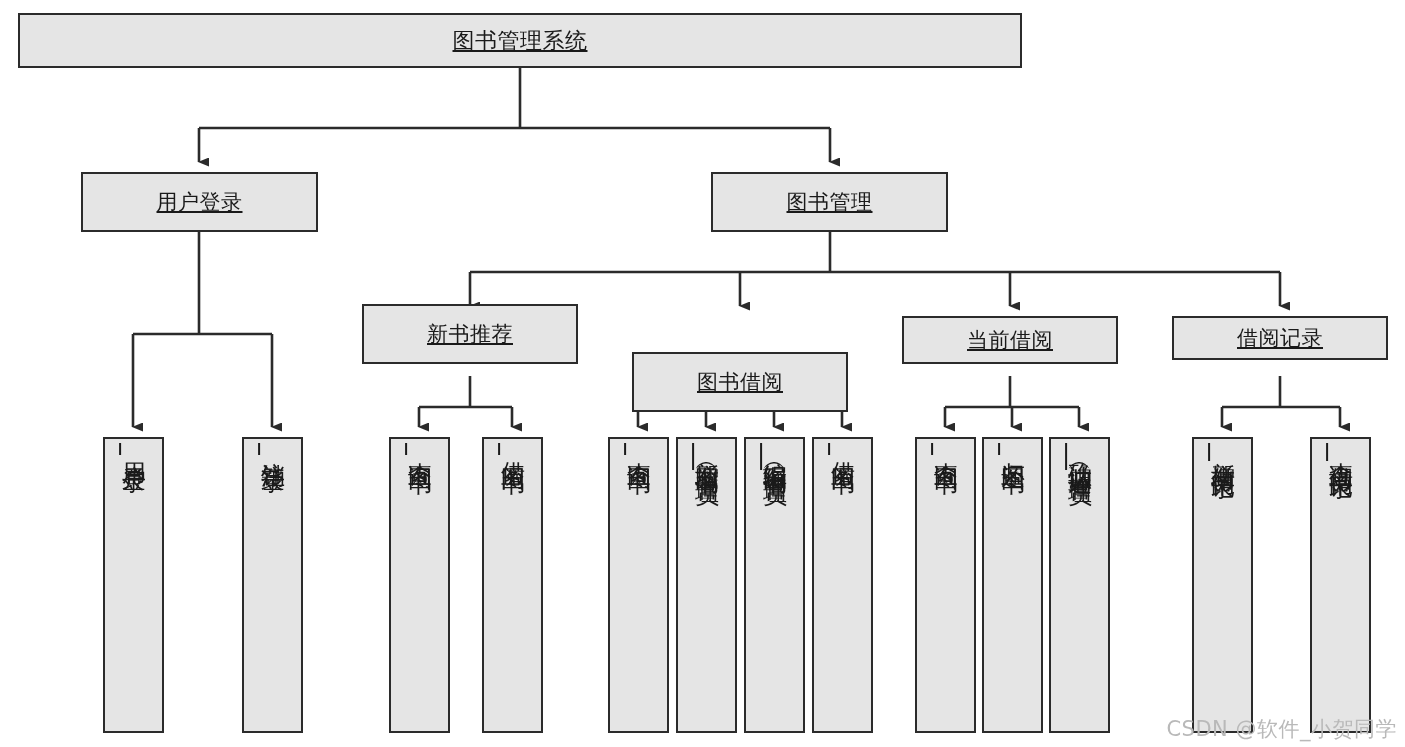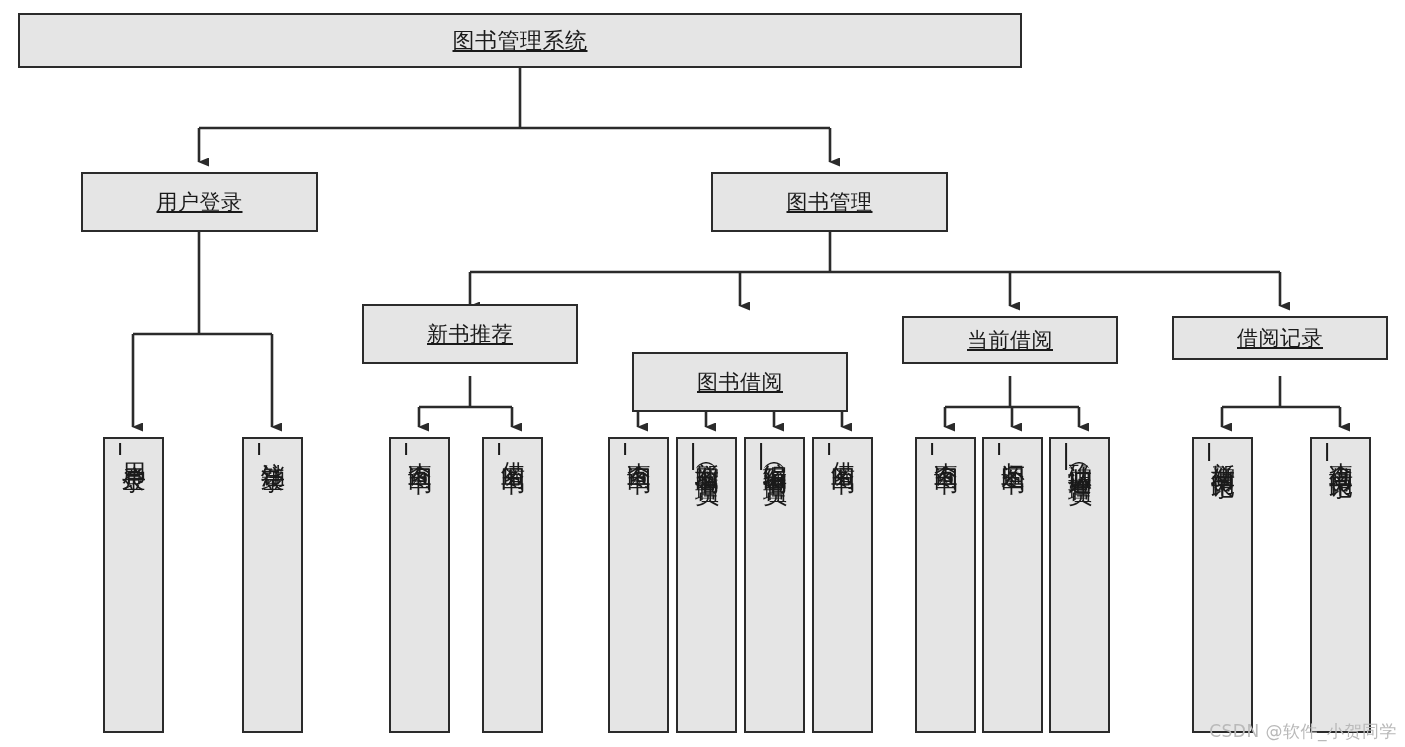--- a/index.html
+++ b/index.html
@@ -64,21 +64,21 @@
     text-orientation: upright;
     font-size: 24px;
     line-height: 1.05;
     letter-spacing: 3px;
     white-space: nowrap;
   }
   #watermark {
     position: absolute;
     right: 8px;
     bottom: 4px;
-    font-size: 17px;
+    font-size: 21px;
     color: #b9b9b9;
     letter-spacing: 0.5px;
     z-index: 5;
     white-space: nowrap;
     font-family: "DejaVu Sans", "Liberation Sans", sans-serif;
   }
 </style>
 </head>
 <body>
 

